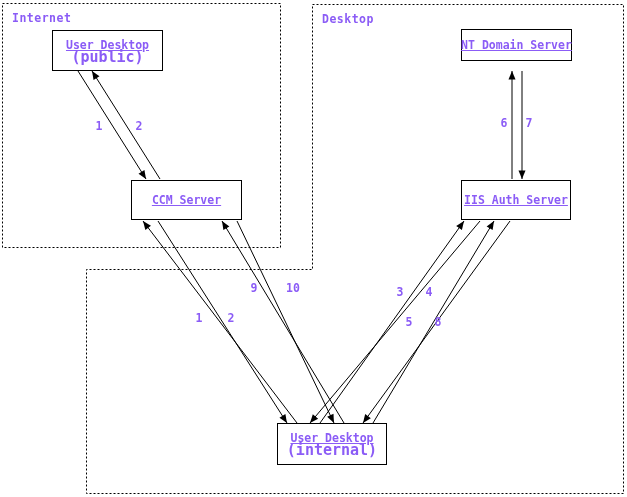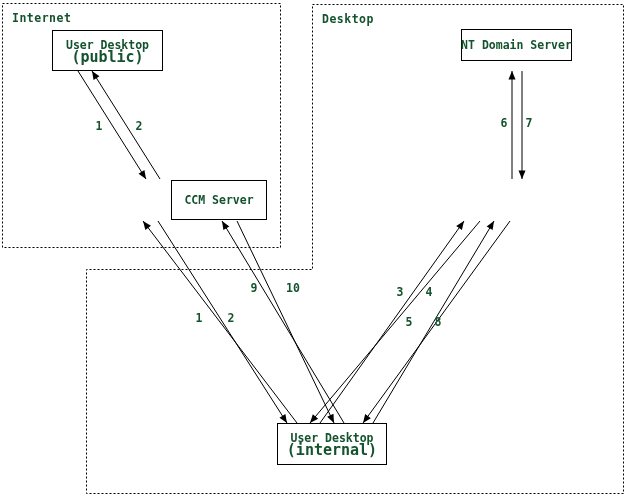--- a/index.html
+++ b/index.html
@@ -6,21 +6,21 @@
     margin: 0;
     padding: 0;
     background: #ffffff;
   }
   .canvas {
     position: relative;
     width: 627px;
     height: 497px;
     background: #ffffff;
     font-family: "DejaVu Sans Mono", "Liberation Mono", monospace;
-    color: #14532d;
+    color: #8b5cf6;
     overflow: hidden;
   }
   svg.wires {
     position: absolute;
     left: 0;
     top: 0;
     width: 627px;
     height: 497px;
   }
   .region-label {
@@ -39,20 +39,21 @@
     align-items: center;
     justify-content: center;
     text-align: center;
     box-sizing: border-box;
   }
   .node .title {
     font-size: 11.5px;
     font-weight: bold;
     white-space: nowrap;
     line-height: 13px;
+    text-decoration: underline;
   }
   .node .subtitle {
     font-size: 15px;
     font-weight: bold;
     white-space: nowrap;
     line-height: 11px;
   }
   .flow-label {
     position: absolute;
     transform: translate(-50%, -50%);
@@ -96,28 +97,31 @@
   </svg>
 
   <div class="region-label" style="left:12px; top:11px;">Internet</div>
   <div class="region-label" style="left:322px; top:12px;">Desktop</div>
 
   <div class="node" style="left:52px; top:30px; width:111px; height:41px;">
     <div class="title">User Desktop</div>
     <div class="subtitle">(public)</div>
   </div>
 
-  <div class="node" style="left:131px; top:180px; width:96px; height:40px;margin-left:40px;">
+  <div class="node" style="left:131px; top:180px; width:111px; height:40px;">
     <div class="title">CCM Server</div>
   </div>
 
   <div class="node" style="left:461px; top:29px; width:111px; height:32px;">
     <div class="title">NT Domain Server</div>
   </div>
 
+  <div class="node" style="left:461px; top:180px; width:110px; height:40px;">
+    <div class="title">IIS Auth Server</div>
+  </div>
 
   <div class="node" style="left:277px; top:423px; width:110px; height:42px;">
     <div class="title">User Desktop</div>
     <div class="subtitle">(internal)</div>
   </div>
 
   <div class="flow-label" style="left:99px;  top:126px;">1</div>
   <div class="flow-label" style="left:139px; top:126px;">2</div>
 
   <div class="flow-label" style="left:199px; top:318px;">1</div>

